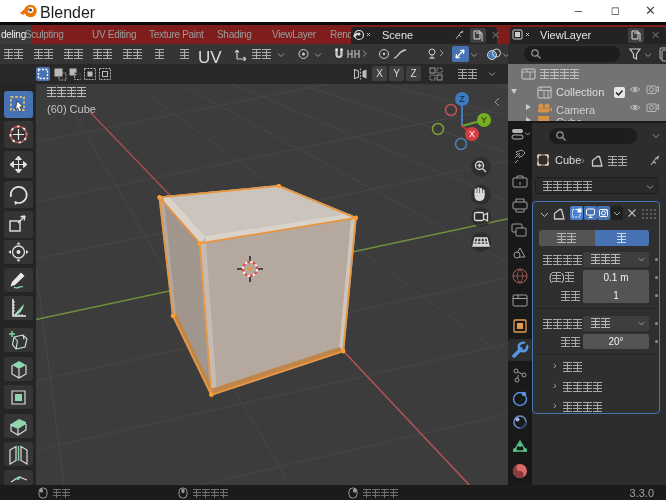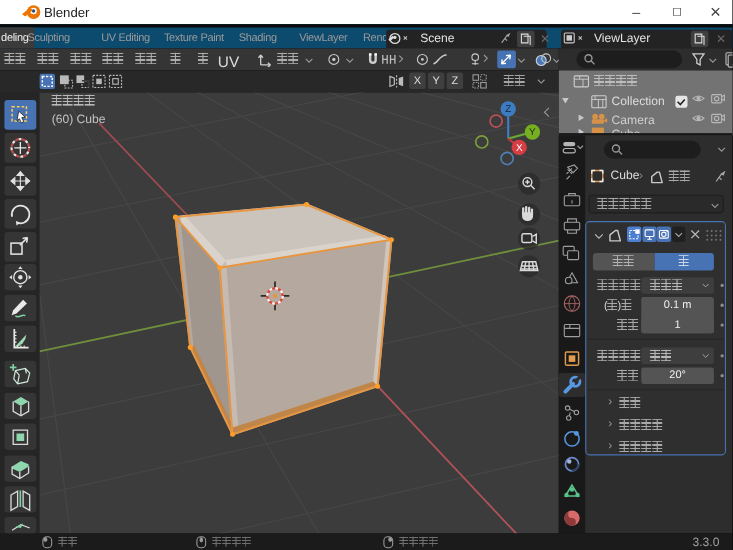--- a/index.html
+++ b/index.html
@@ -7,25 +7,25 @@
 .abs{position:absolute}
 
 .cj{display:inline-block;width:9px;height:10px;margin:0 1px 0 0;vertical-align:-1px;
 background:
  linear-gradient(to right,currentColor 0 1px,transparent 1px) no-repeat 45% 0/1px 100%,
  repeating-linear-gradient(to bottom,currentColor 0 1px,transparent 1px 3px);
 opacity:.72}
 .cj.sm{width:8px;height:9px}
 
 #title{left:0;top:0;width:666px;height:22px;background:#fff;color:#222}
-#title .t{position:absolute;left:40px;top:4px;font-size:12px;color:#1c1c1c}
+#title .t{position:absolute;left:40px;top:4px;font-size:16px;color:#1c1c1c}
 #winbtn{position:absolute;top:0;right:0;height:22px;color:#444;font-size:13px}
 #winbtn span{position:absolute;top:3px}
 
-#topbar{left:0;top:22px;width:666px;height:22px;background:#0c4a6e;border-top:3px solid #0a0a0a;color:#9a9a9a}
+#topbar{left:0;top:22px;width:666px;height:22px;background:#7f1d1d;border-top:3px solid #0a0a0a;color:#9a9a9a}
 #topbar .tab{position:absolute;top:0;height:19px;line-height:19px;font-size:10px;letter-spacing:-0.3px}
 #topbar .active{background:#3b3b3b;color:#efefef}
 .idbox{position:absolute;top:1.5px;height:32px;background:#232323;border-radius:3px;color:#e3e3e3}
 .icbtn{position:absolute;background:#3f3f3f;border-radius:2px}
 
 #vhead{left:0;top:44px;width:508px;height:20px;background:#353535;color:#dbdbdb}
 #vhead .m{position:absolute;top:4px}
 #ohead{left:508px;top:44px;width:158px;height:20px;background:#2d2d2d}
 
 #trow{left:0;top:64px;width:508px;height:20px;background:#282828}
@@ -109,21 +109,21 @@
 </div>
 
 <div class="abs" id="vhead">
  <span class="m" style="left:4px"><i class="cj"></i><i class="cj"></i></span>
  <span class="m" style="left:34px"><i class="cj"></i><i class="cj"></i></span>
  <span class="m" style="left:64px"><i class="cj"></i><i class="cj"></i></span>
  <span class="m" style="left:93px"><i class="cj"></i><i class="cj"></i></span>
  <span class="m" style="left:123px"><i class="cj"></i><i class="cj"></i></span>
  <span class="m" style="left:155px"><i class="cj"></i></span>
  <span class="m" style="left:180px"><i class="cj"></i></span>
- <span class="m" style="left:198px;top:3.5px;font-size:14px">UV</span>
+ <span class="m" style="left:198px;top:3.5px;font-size:17px">UV</span>
  <svg width="15" height="14" viewBox="0 0 15 14" style="left:234px;top:3px">
   <path d="M3,12 L3,3 M3,12 L12,12 M3,3 l-2,2.5 M3,3 l2,2.5 M12,12 l-2.5,-2 M12,12 l-2.5,2" stroke="#ccc" stroke-width="1.2" fill="none"></path>
  </svg>
  <span class="m" style="left:252px"><i class="cj"></i><i class="cj"></i></span>
  <svg width="8" height="8" viewBox="0 0 8 8" style="left:277px;top:7px">
       <path d="M1,2.5 L4,5.5 L7,2.5" stroke="#999" fill="none"></path>
     </svg>
  <svg width="15" height="14" viewBox="0 0 15 14" style="left:296px;top:3px">
   <circle cx="7.5" cy="7" r="4.5" fill="none" stroke="#ccc"></circle>
       <circle cx="7.5" cy="7" r="1.5" fill="#ccc"></circle>

